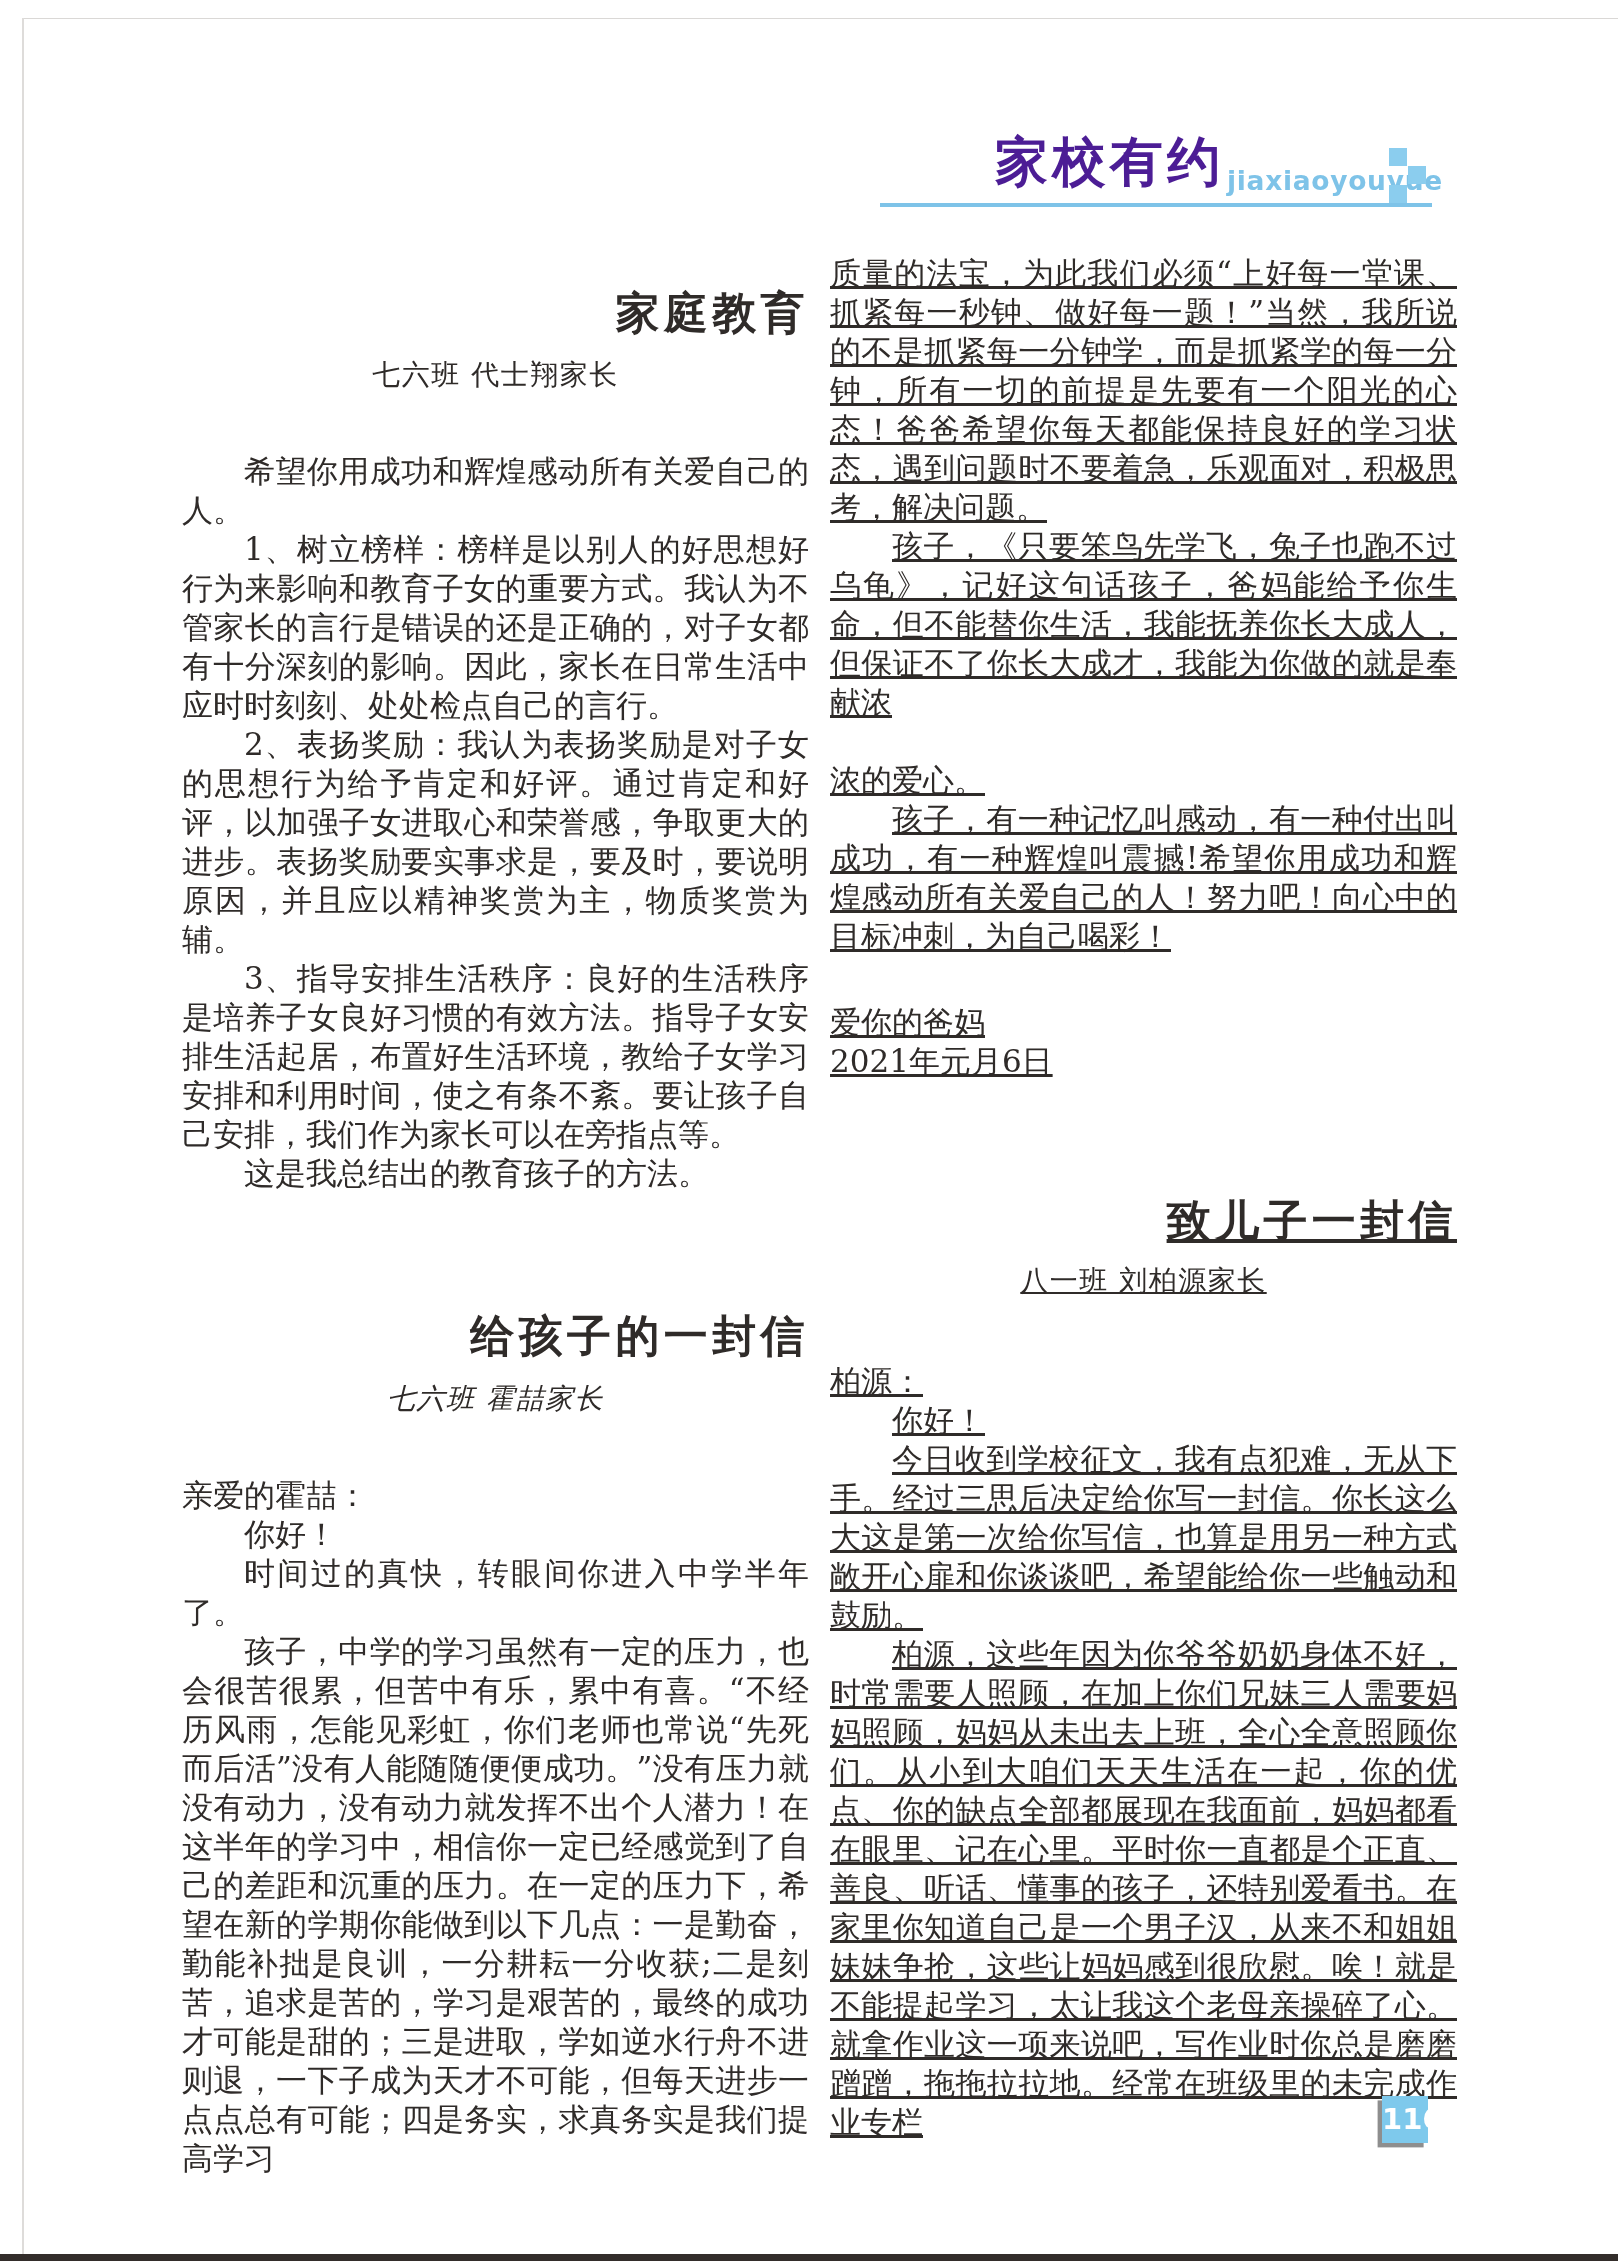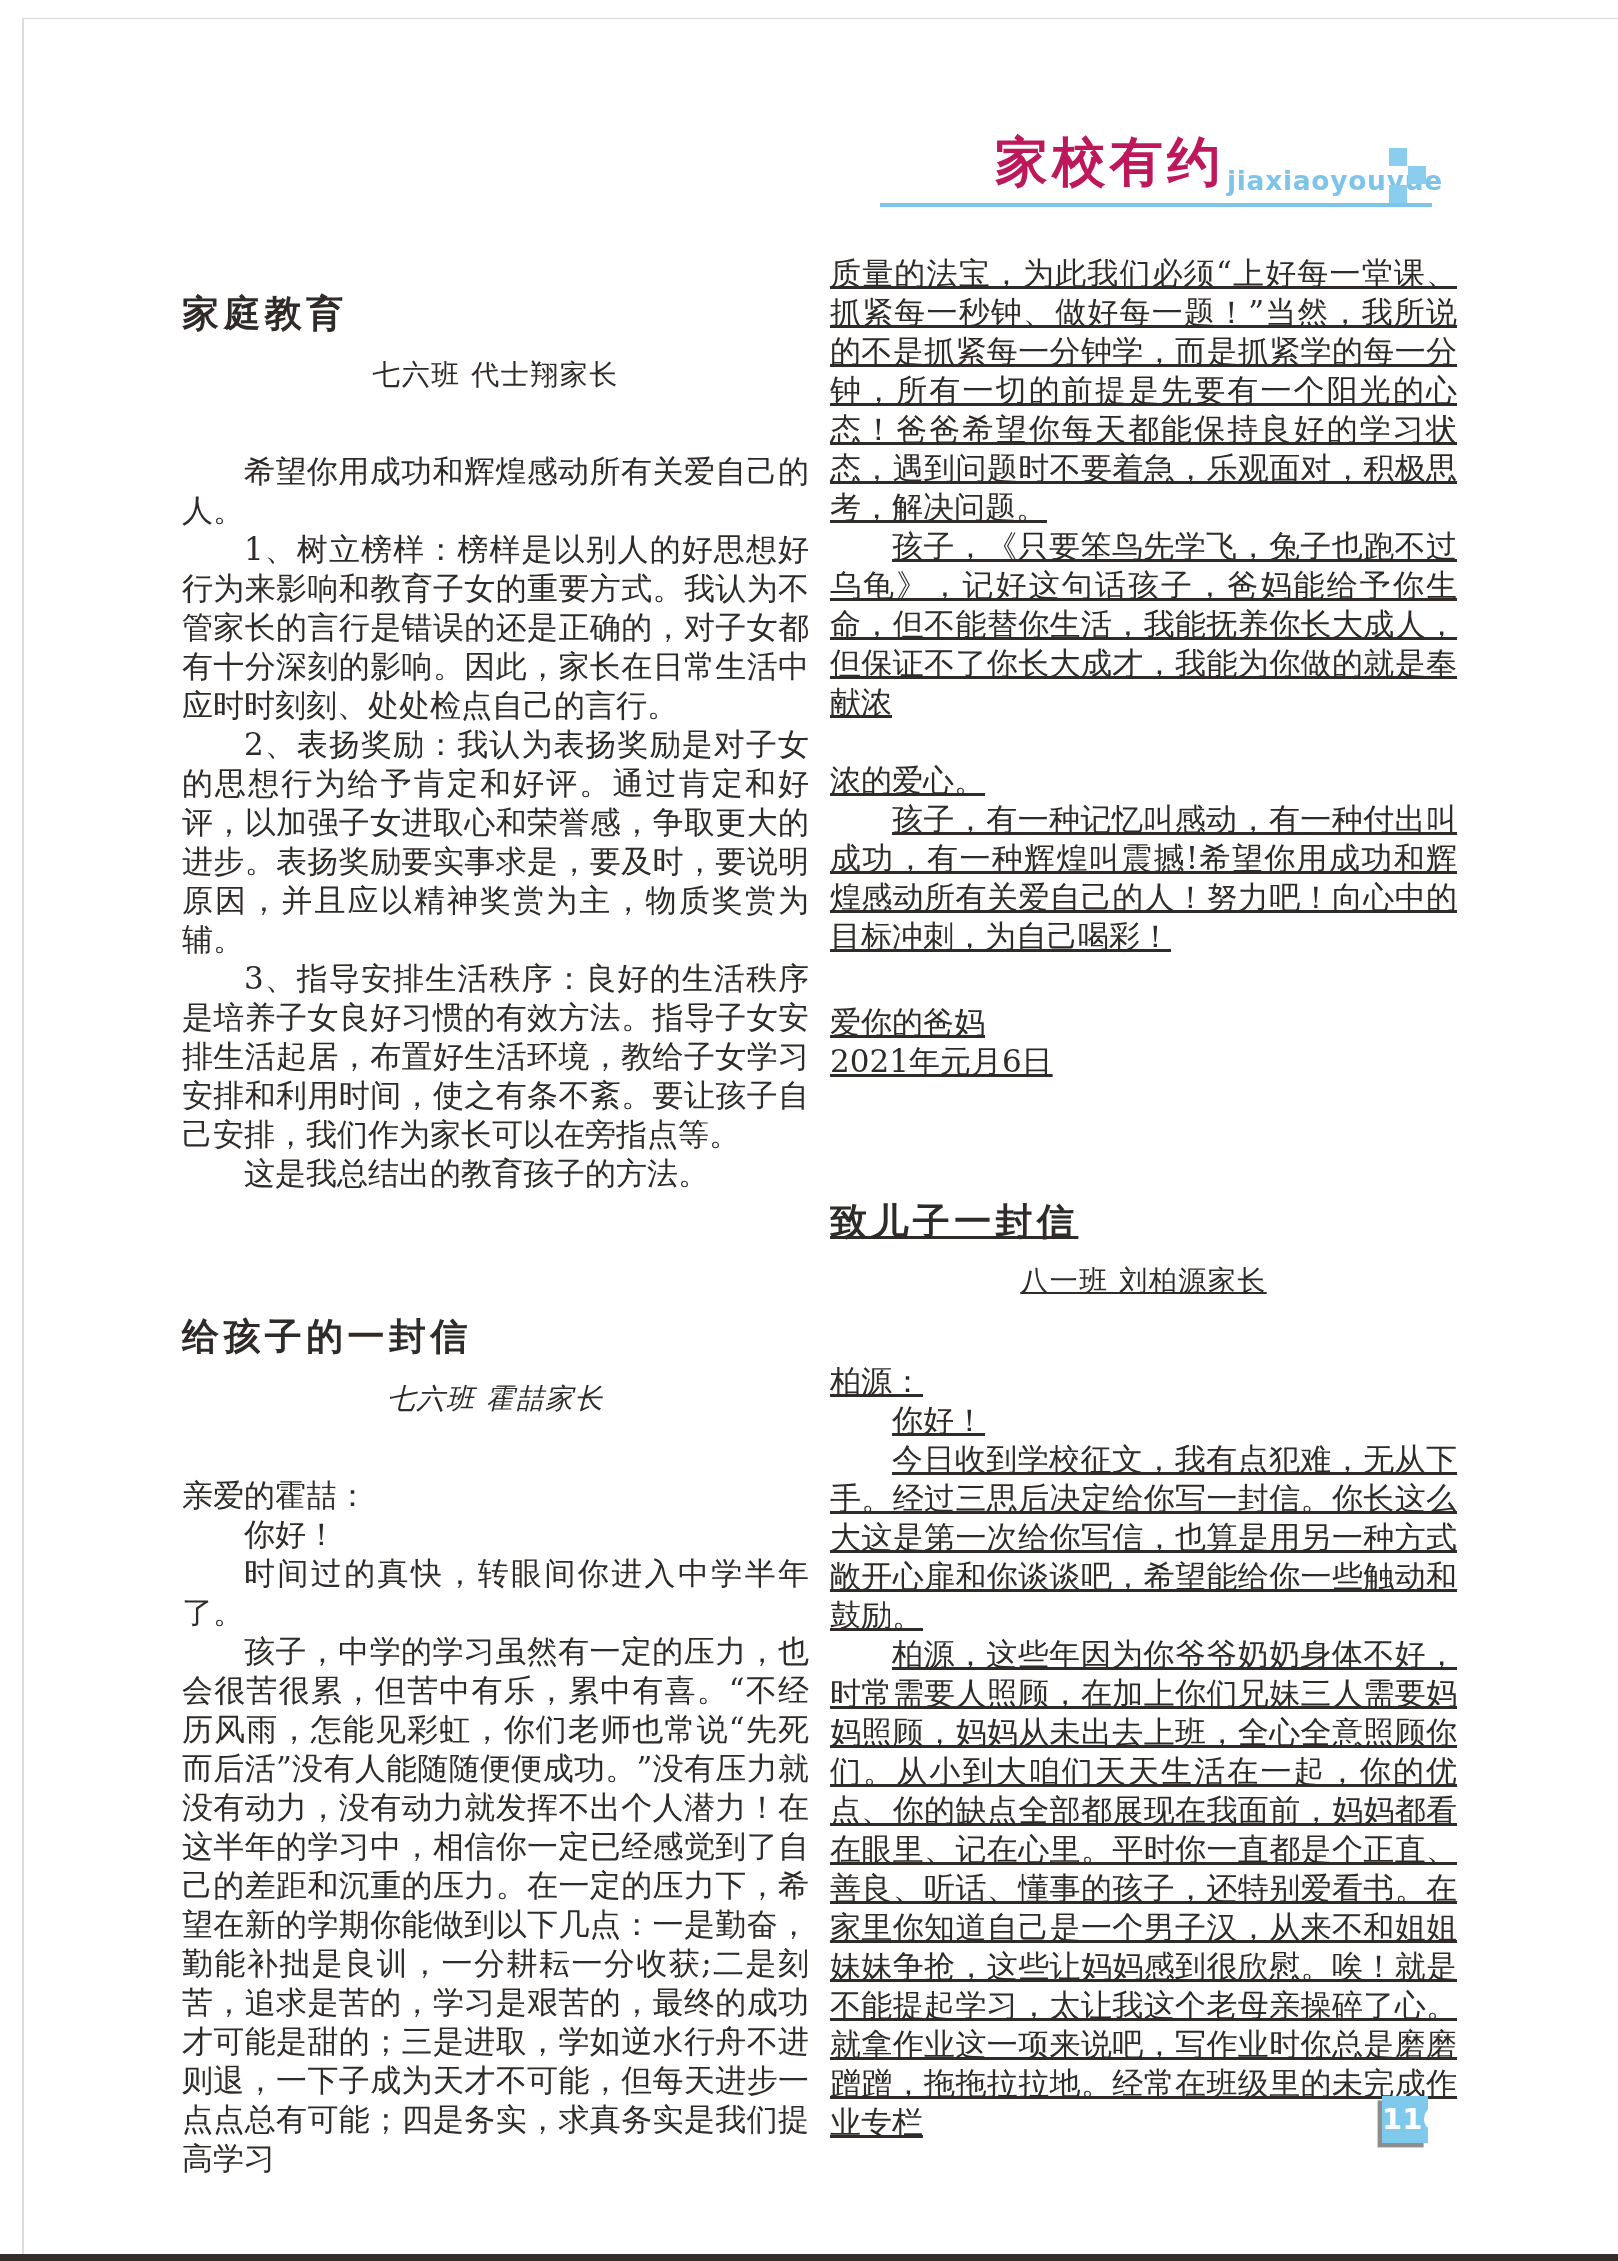--- a/index.html
+++ b/index.html
@@ -4,37 +4,37 @@
 <style>
   html,body{margin:0;padding:0;background:#ffffff;}
   .page{position:relative;width:1618px;height:2261px;background:#ffffff;overflow:hidden;
         font-family:"DejaVu Serif","Liberation Serif",serif;color:#2f2b29;}
   .border-top{position:absolute;left:22px;top:17.7px;width:1596px;height:1.5px;background:#dad8d6;}
   .border-left{position:absolute;left:22px;top:17.7px;width:1.5px;height:2244px;background:#dedcda;}
   .bottom-bar{position:absolute;left:0;bottom:0;width:1618px;height:6.6px;background:#332d2b;}
 
   
   .header-cn{position:absolute;left:995px;top:132px;font-family:"DejaVu Sans","Liberation Sans",sans-serif;
-             font-weight:bold;font-size:53px;line-height:59px;color:#be185d;letter-spacing:4.4px;}
+             font-weight:bold;font-size:53px;line-height:59px;color:#4c1d95;letter-spacing:4.4px;}
   .header-py{position:absolute;left:1227px;top:166px;font-family:"DejaVu Sans","Liberation Sans",sans-serif;
              font-weight:bold;font-size:26.5px;line-height:29px;color:#7ec3e8;letter-spacing:0.7px;}
   .header-line{position:absolute;left:880px;top:203px;width:552px;height:3.7px;background:#7ec3e8;}
   .sq{position:absolute;width:18.4px;height:18.4px;background:#8bcdee;}
   .sq1{left:1389px;top:148px;}
   .sq2{left:1408px;top:166px;}
   .sq3{left:1389px;top:185px;}
 
   
   .col{position:absolute;width:627px;font-size:31px;line-height:39px;
        text-align:justify;text-justify:inter-ideograph;}
   .col-left{left:182px;top:291px;}
   .col-right{left:830px;top:254px;text-decoration:underline;}
   p{margin:0;padding:0;}
   .indent{text-indent:2em;}
-  .art-title{font-size:37px;line-height:44px;font-weight:bold;text-align:left;letter-spacing:4.4px;}
+  .art-title{font-size:44px;line-height:44px;font-weight:bold;text-align:right;letter-spacing:4.4px;}
   .art-author{font-size:28px;line-height:31px;text-align:center;letter-spacing:1.5px;}
   .sig{text-align:left;padding-right:63px;}
 
   
   .page-badge{position:absolute;left:1382px;top:2096px;width:46px;height:47px;background:#7ec9ec;
               box-shadow:-4.4px 4.4px 0 0 #8e8e8e;color:#ffffff;text-align:center;line-height:47px;
               font-family:"DejaVu Sans","Liberation Sans",sans-serif;font-weight:bold;font-size:29px;}
 </style>
 </head>
 <body>

